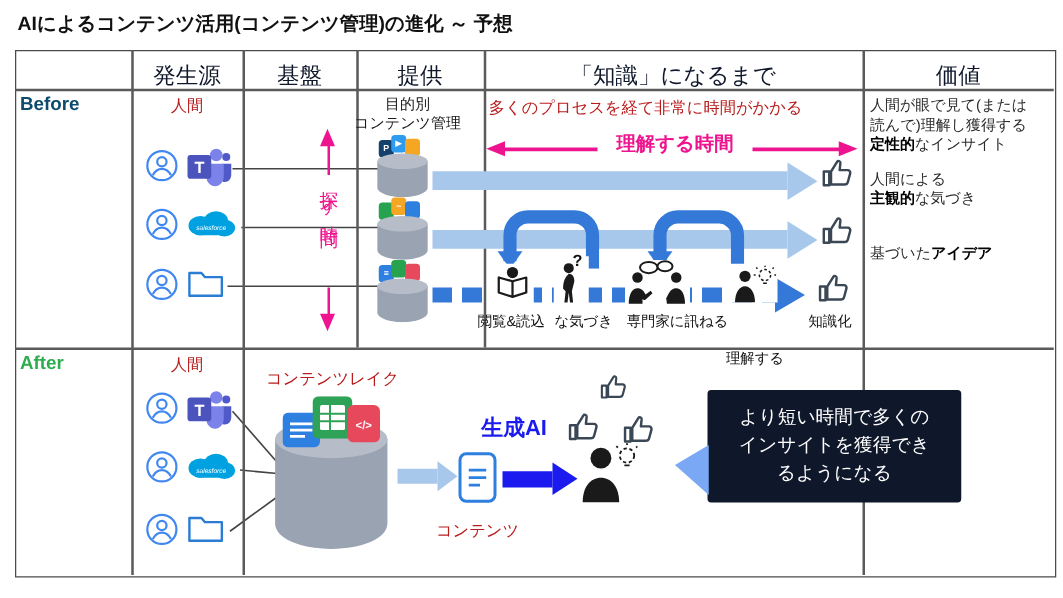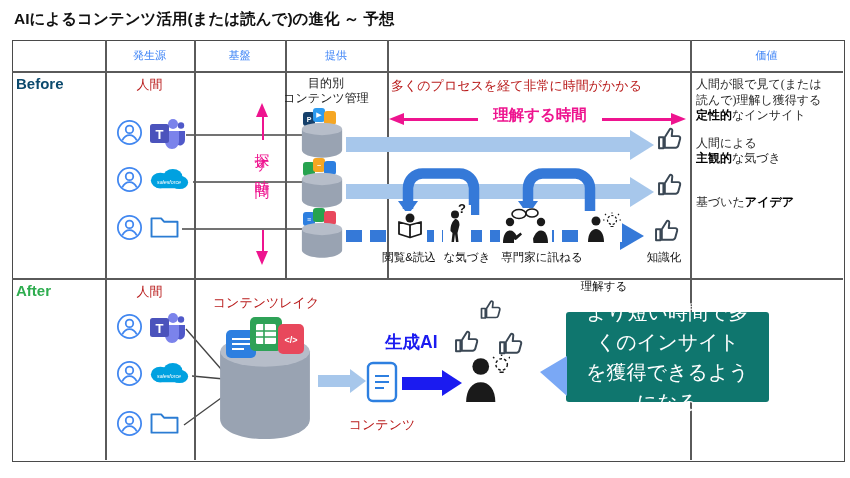--- a/index.html
+++ b/index.html
@@ -4,72 +4,73 @@
 <style>
   html,body{margin:0;padding:0;background:#fff;}
   .stage{position:relative;width:850px;height:478px;background:#fff;overflow:hidden;
          font-family:"Liberation Sans","DejaVu Sans",sans-serif;color:#1a1a1a;}
   .abs{position:absolute;}
   .ctr{text-align:center;}
   
   .frame{border:1.6px solid #4a4a4a;}
   .vline{position:absolute;width:1.5px;background:#5a5a5a;z-index:1;}
   .hline{position:absolute;height:2px;background:#5a5a5a;z-index:1;}
-  .hdr{font-size:11px;color:#3b82f6;z-index:2;}
+  .hdr{font-size:18px;color:#0f172a;z-index:2;}
   
   .before-lab{color:#0c4a6e;font-weight:bold;font-size:15px;}
   .after-lab{color:#2EAD4F;font-weight:bold;font-size:15px;}
   .jp13{font-size:13px;color:#b91c1c;}
   .step-lab{font-size:11.5px;color:#111;white-space:nowrap;}
   .pink{color:#EE148F;}
   
   .bar{position:absolute;z-index:2;}
   .lb{background:#A7C7EB;}
   .bb{background:#1B1BF0;}
   .tri{position:absolute;width:0;height:0;z-index:2;}
   .dash-bar{position:absolute;z-index:2;height:12px;
     background:repeating-linear-gradient(90deg,#3579D8 0px,#3579D8 16px,transparent 16px,transparent 24px);}
   .pinkline{position:absolute;background:#EE148F;z-index:2;}
   .vtext{writing-mode:vertical-rl;text-orientation:upright;letter-spacing:5px;
          font-size:15px;color:#EE148F;z-index:2;}
   .person{position:absolute;background:#fff;z-index:3;display:flex;align-items:flex-end;justify-content:center;}
   .chip{position:absolute;width:12px;height:14px;border-radius:3px;z-index:3;color:#fff;
         font-size:7px;display:flex;align-items:center;justify-content:center;font-weight:bold;}
-  .callout{position:absolute;left:566px;top:312px;width:203px;height:90px;background:#0f766e;
-           border-radius:3px;z-index:6;color:#fff;font-size:20px;line-height:1.5;
+  .callout{position:absolute;left:566px;top:312px;width:203px;height:90px;background:#0f172a;
+           border-radius:3px;z-index:6;color:#fff;font-size:15px;line-height:1.5;
            display:flex;align-items:center;justify-content:center;text-align:center;padding:0 20px;box-sizing:border-box;}
   .callout-tail{position:absolute;left:-26px;top:44px;width:0;height:0;
            border-top:16px solid transparent;border-bottom:24px solid transparent;
            border-right:27px solid #7AA8F5;}
   .title{font-size:15.5px;font-weight:bold;color:#111;}
   .genai{font-size:17.5px;font-weight:bold;color:#1B1BF0;z-index:3;}
   .icon{z-index:3;}
   .qmark{position:absolute;left:15px;top:-4px;font-size:13px;font-weight:bold;color:#111;}
-  .valcell{width:132px;font-size:12px;line-height:1.3;color:#2b2b2b;z-index:2;font-family:Liberation Serif, serif;}
+  .valcell{width:132px;font-size:12px;line-height:1.3;color:#2b2b2b;z-index:2;}
   .valcell b{color:#000;}
 </style>
 </head>
 <body>
 
 <div class="stage">
 
-  <div class="abs title" style="left:14px;top:9px;">AIによるコンテンツ活用(または読んで)の進化 ～ 予想</div>
+  <div class="abs title" style="left:14px;top:9px;">AIによるコンテンツ活用(コンテンツ管理)の進化 ～ 予想</div>
 
   <div class="abs frame" style="left:12px;top:40px;width:831px;height:420px;"></div>
   <div class="vline" style="left:105px;top:40px;height:420px;"></div>
   <div class="vline" style="left:194px;top:40px;height:420px;"></div>
   <div class="vline" style="left:285px;top:40px;height:238px;"></div>
   <div class="vline" style="left:387px;top:40px;height:238px;"></div>
   <div class="vline" style="left:690px;top:40px;height:420px;"></div>
   <div class="hline" style="left:12px;top:71px;width:831px;"></div>
   <div class="hline" style="left:12px;top:278px;width:831px;height:1.5px;"></div>
 
   <div class="abs hdr ctr" style="left:105px;top:48px;width:89px;">発生源</div>
   <div class="abs hdr ctr" style="left:194px;top:48px;width:91px;">基盤</div>
   <div class="abs hdr ctr" style="left:285px;top:48px;width:102px;">提供</div>
+  <div class="abs hdr ctr" style="left:387px;top:48px;width:303px;">「知識」になるまで</div>
   <div class="abs hdr ctr" style="left:690px;top:48px;width:153px;">価値</div>
 
   <div class="abs before-lab" style="left:16px;top:75px;">Before</div>
   <div class="abs jp13 ctr" style="left:105px;top:76px;width:89px;">人間</div>
 
   <div class="abs icon" style="left:116px;top:119px;">
     <svg width="27" height="27" viewBox="0 0 26 26">
         <circle cx="13" cy="13" r="11.2" fill="none" stroke="#4187F0" stroke-width="1.7"></circle>
         <circle cx="13" cy="10" r="3.6" fill="none" stroke="#4187F0" stroke-width="1.7"></circle>
         <path d="M6 20.5c1.6-3.2 4.2-5 7-5s5.4 1.8 7 5" fill="none" stroke="#4187F0" stroke-width="1.7"></path>

